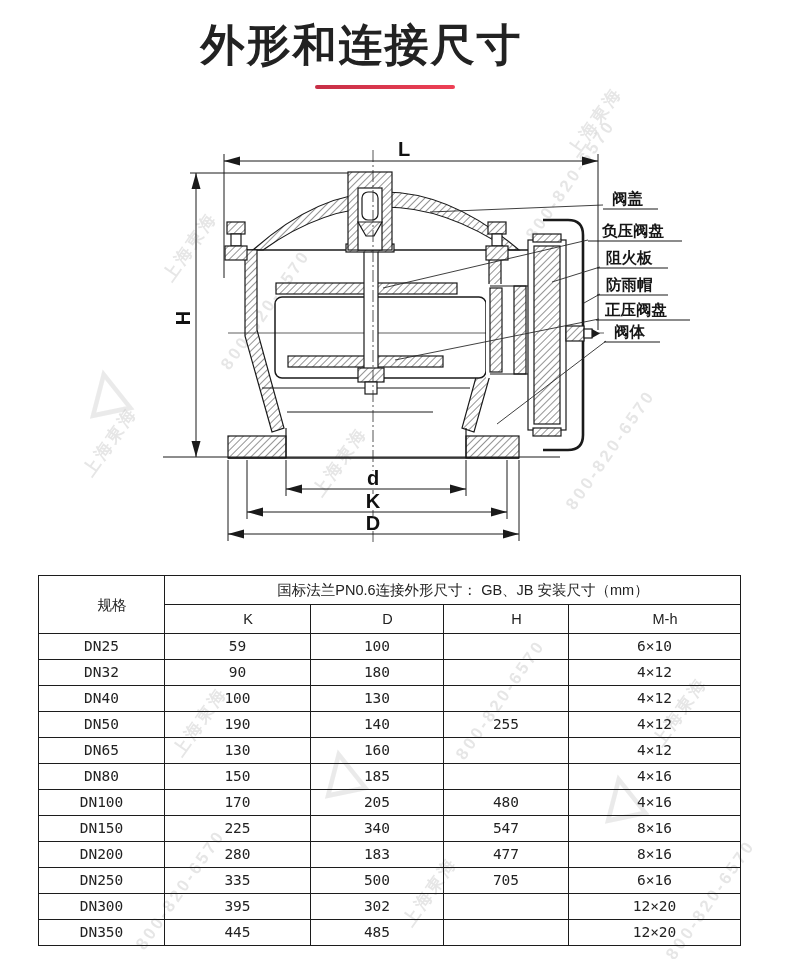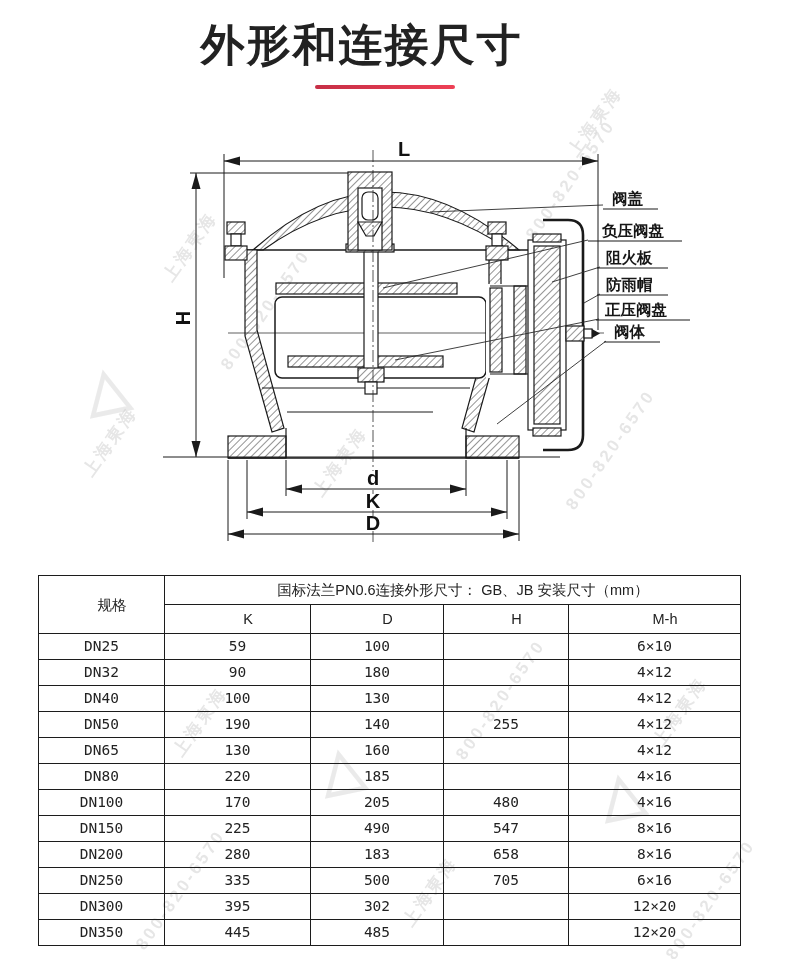--- a/index.html
+++ b/index.html
@@ -250,44 +250,44 @@
         </tr>
         <tr>
           <td>DN65</td>
           <td>130</td>
           <td>160</td>
           <td></td>
           <td>4×12</td>
         </tr>
         <tr>
           <td>DN80</td>
-          <td>220</td>
+          <td>150</td>
           <td>185</td>
           <td></td>
           <td>4×16</td>
         </tr>
         <tr>
           <td>DN100</td>
           <td>170</td>
           <td>205</td>
           <td>480</td>
           <td>4×16</td>
         </tr>
         <tr>
           <td>DN150</td>
           <td>225</td>
-          <td>490</td>
+          <td>340</td>
           <td>547</td>
           <td>8×16</td>
         </tr>
         <tr>
           <td>DN200</td>
           <td>280</td>
           <td>183</td>
-          <td>658</td>
+          <td>477</td>
           <td>8×16</td>
         </tr>
         <tr>
           <td>DN250</td>
           <td>335</td>
           <td>500</td>
           <td>705</td>
           <td>6×16</td>
         </tr>
         <tr>

